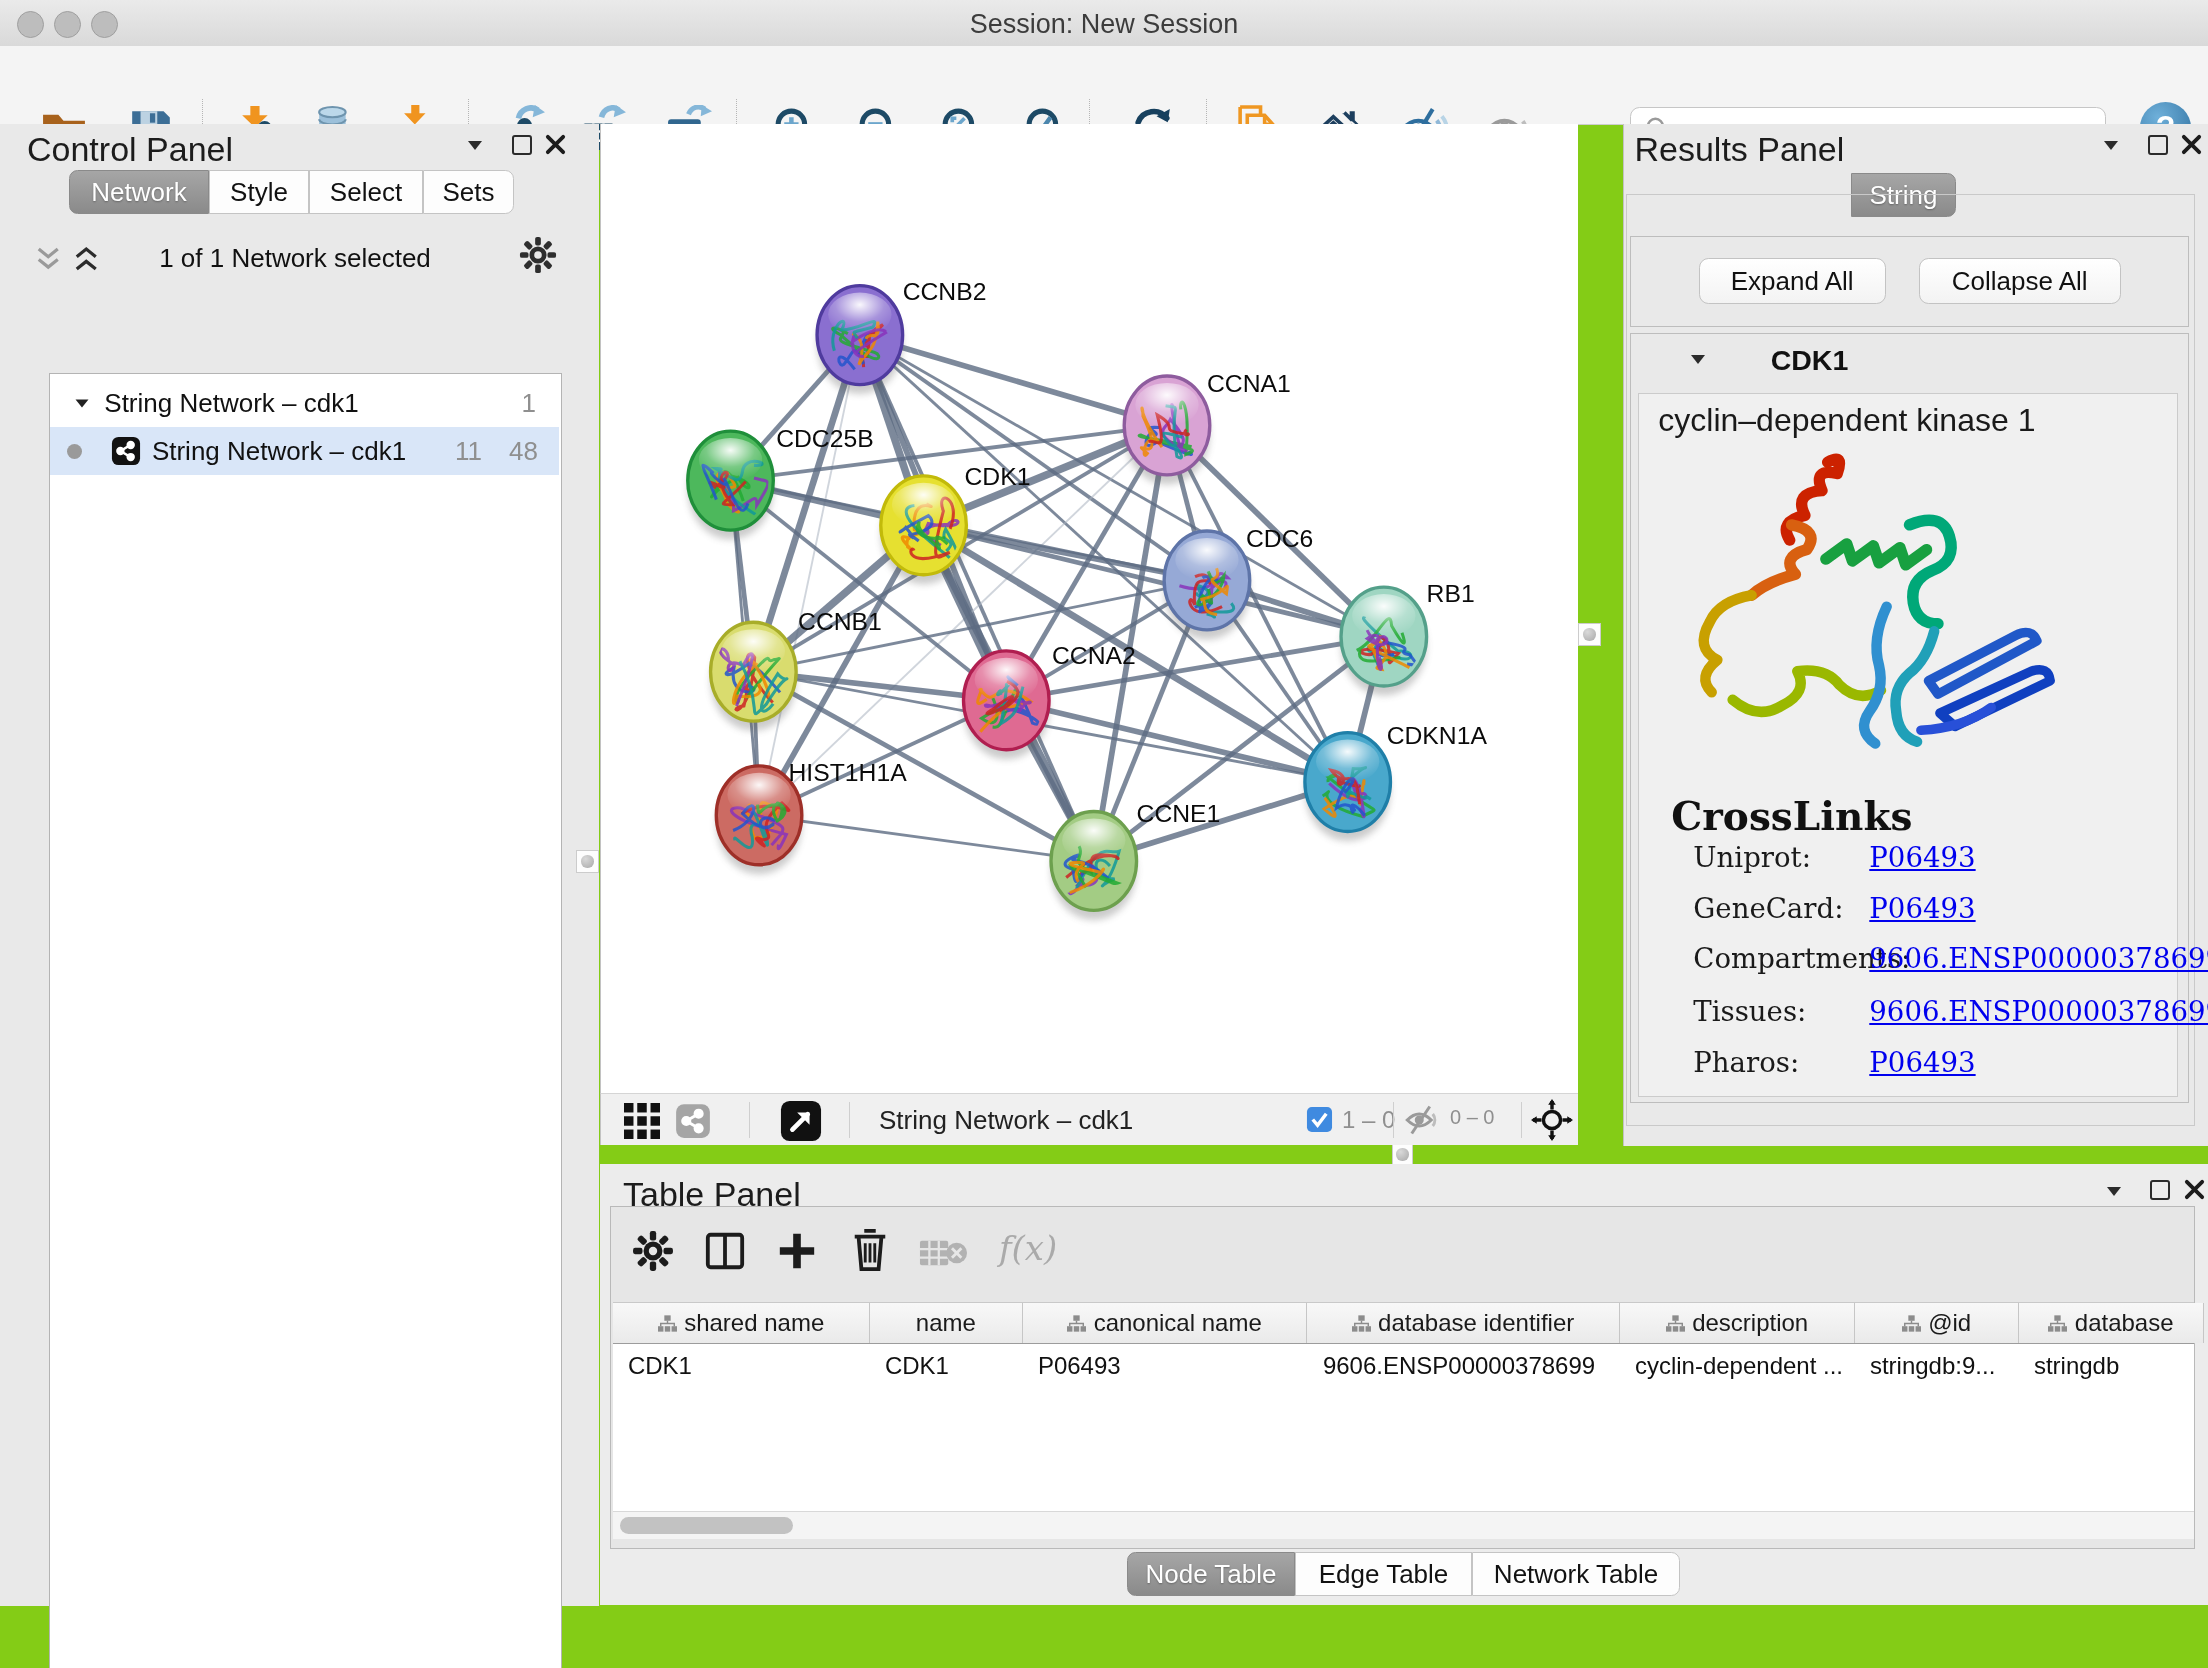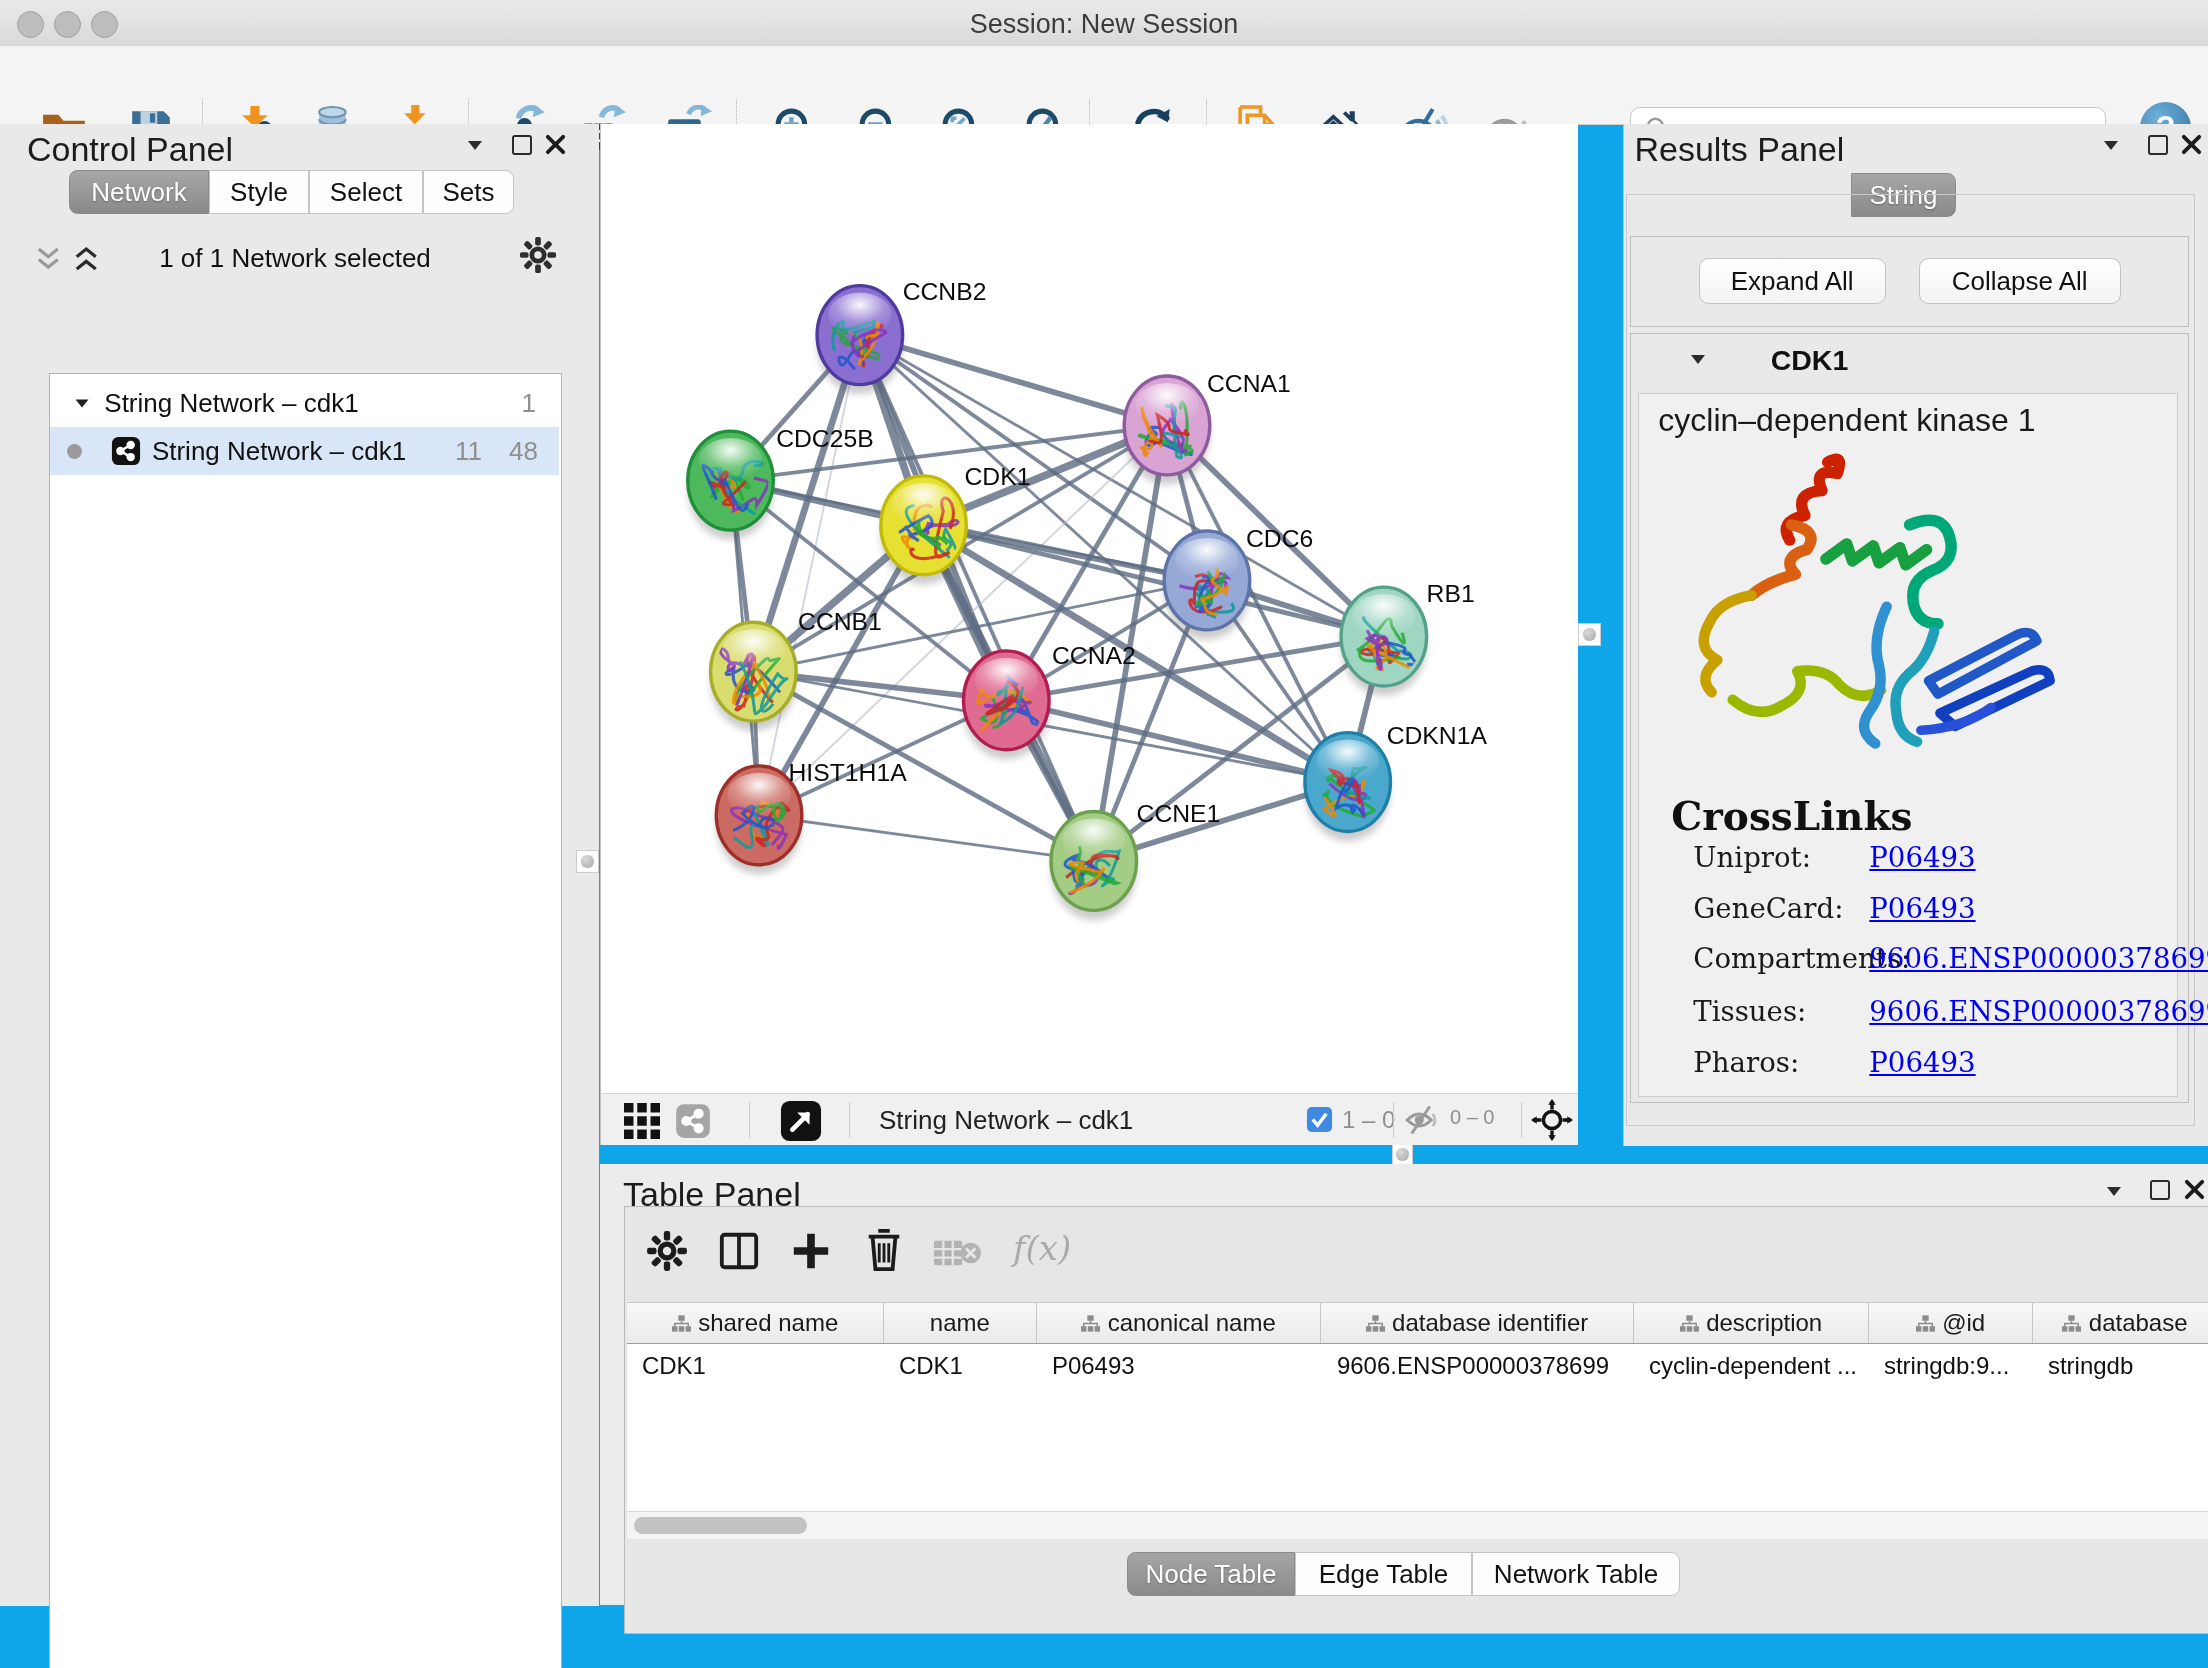--- a/index.html
+++ b/index.html
@@ -1,16 +1,16 @@
 <!DOCTYPE html>
 <html style="font-size:15px"><head>
 <meta charset="utf-8">
 <style>
   html,body{margin:0;padding:0;background:#d8d8d8;}
-  #app{position:relative;width:2208px;height:1668px;background:#0ea5e9;font-family:"Liberation Sans",sans-serif;overflow:hidden;}
+  #app{position:relative;width:2208px;height:1668px;background:#84cc16;font-family:"Liberation Sans",sans-serif;overflow:hidden;}
   .abs{position:absolute;}
   
   #titlebar{left:0;top:0;width:2208px;height:46px;background:linear-gradient(#eaeaea,#d9d9d9);border-bottom:1px solid #b6b6b6;}
   .tlight{position:absolute;top:10.5px;width:25px;height:25px;border-radius:50%;background:#bdbdbd;border:1px solid #9f9f9f;}
   #win-title{position:absolute;left:0;right:0;top:8.6px;text-align:center;font-size:27px;color:#3c3c3c;}
   
   #toolbar{left:0;top:46px;width:2208px;height:78px;background:#f4f4f4;border-bottom:1px solid #cdcdcd;}
   .tbtn{position:absolute;top:57px;width:53px;height:53px;display:flex;align-items:center;justify-content:center;}
   .tsep{position:absolute;top:53px;height:61px;border-left:1.9px dotted #b5b5b5;width:0;}
   #search-box{position:absolute;left:1630px;top:61px;width:474px;height:42px;background:#fff;border:1.9px solid #c6c6c6;border-radius:9.5px;display:flex;align-items:center;}
@@ -38,21 +38,21 @@
   .knob i{width:12.4px;height:12.4px;border-radius:50%;background:radial-gradient(circle at 35% 30%,#d9d9d9,#a8a8a8);}
   
   #results-panel{left:1623px;top:124px;width:586px;height:1022px;background:#e9e9e9;border-left:1px solid #c2c2c2;}
   .rbox{position:absolute;border:1.9px solid #bdbdbd;box-sizing:border-box;}
   .btn-white{position:absolute;height:44px;background:linear-gradient(#ffffff,#f3f3f3);border:1px solid #c3c3c3;border-radius:9.5px;font-size:26px;color:#111;display:flex;align-items:center;justify-content:center;}
   .serif{font-family:"DejaVu Serif",serif;}
   .xl-label{position:absolute;font-size:27.6px;color:#1a1a1a;font-family:"DejaVu Serif",serif;}
   .xl-link{position:absolute;font-size:27.6px;color:#0000ee;text-decoration:underline;font-family:"DejaVu Serif",serif;}
   
   #table-panel{left:600px;top:1164px;width:1608px;height:441px;background:#ececec;}
-  #tp-box{position:absolute;left:24px;top:42px;width:1585px;height:428px;border:1.9px solid #b9b9b9;background:#e6e6e6;box-sizing:border-box;text-decoration:underline;}
+  #tp-box{position:absolute;left:10px;top:42px;width:1585px;height:343px;border:1.9px solid #b9b9b9;background:#e6e6e6;box-sizing:border-box;text-decoration:underline;}
   .th-cell{position:absolute;top:0;height:40px;display:flex;align-items:center;justify-content:center;gap:7.6px;font-size:24px;color:#1a1a1a;border-right:1px solid #c6c6c6;box-sizing:border-box;background:linear-gradient(#f8f8f8,#eaeaea);}
   .td-cell{position:absolute;font-size:24px;color:#111;white-space:nowrap;}
   
   #status-bar{left:0;top:1605px;width:2208px;height:63px;background:#ececec;border-top:1px solid #cfcfcf;}
   .sq-btn{position:absolute;top:9.5px;width:55px;height:42px;background:#fafafa;border:1.9px solid #b5b5b5;display:flex;align-items:center;justify-content:center;box-sizing:border-box;}
   #memory-btn{position:absolute;left:2047px;top:5.7px;width:141px;height:46px;background:#fafafa;border:1.9px solid #b5b5b5;display:flex;align-items:center;justify-content:center;gap:9.5px;font-size:26px;color:#111;box-sizing:border-box;}
   #memory-dot{width:21px;height:21px;border-radius:50%;background:#1f9d3f;}
 </style>
 </head>
 <body>

